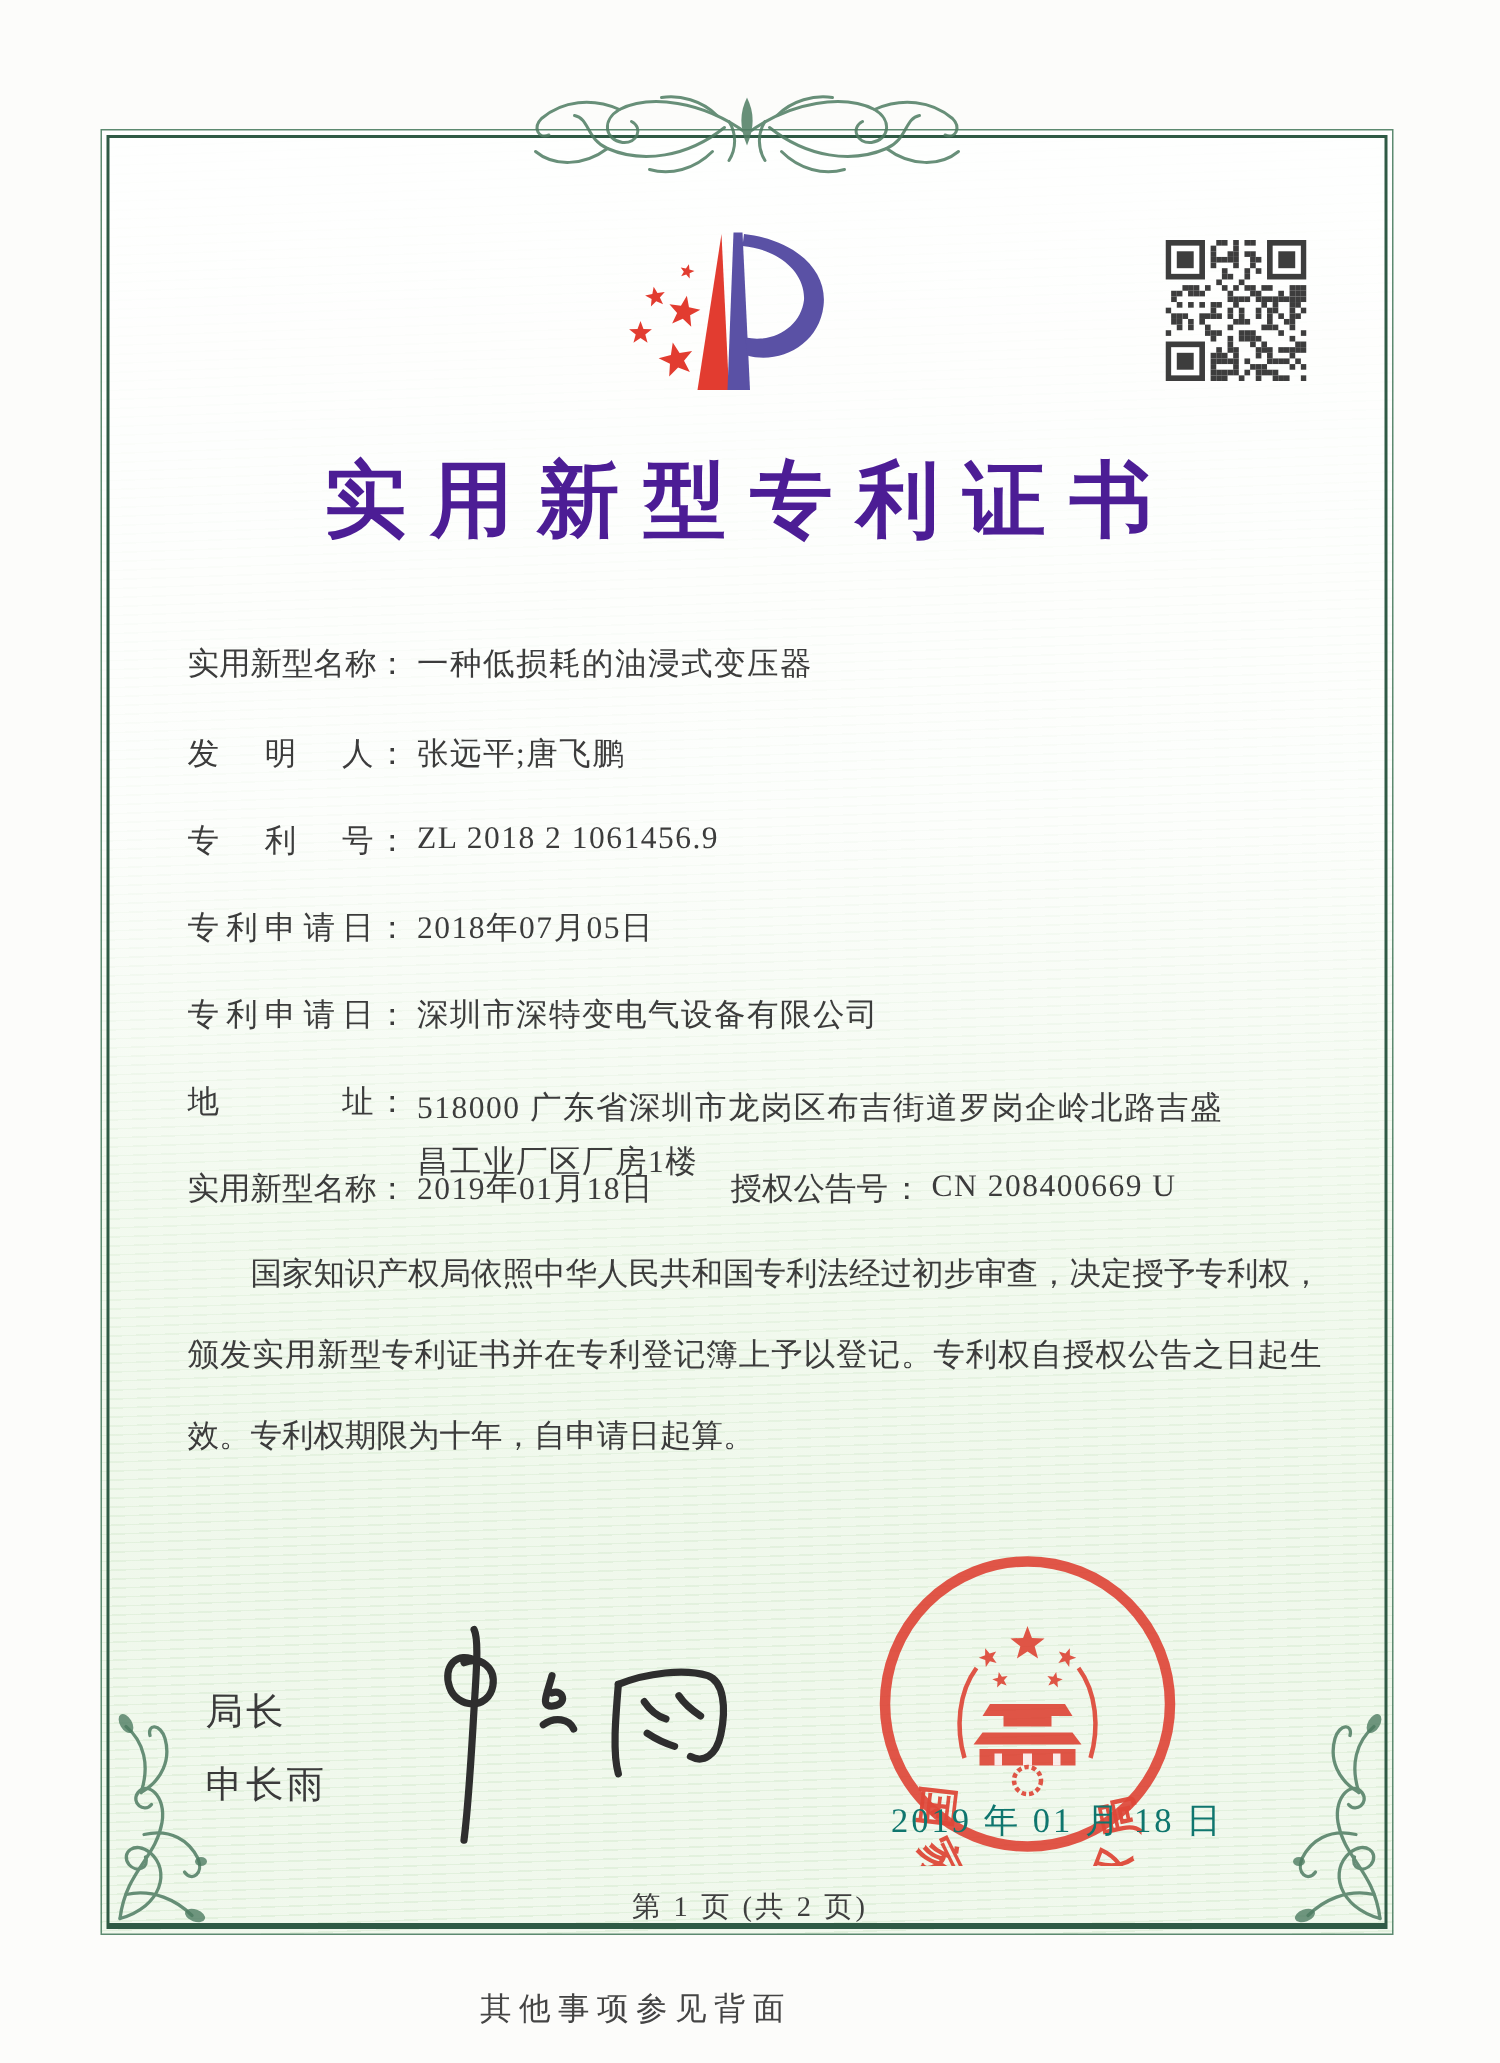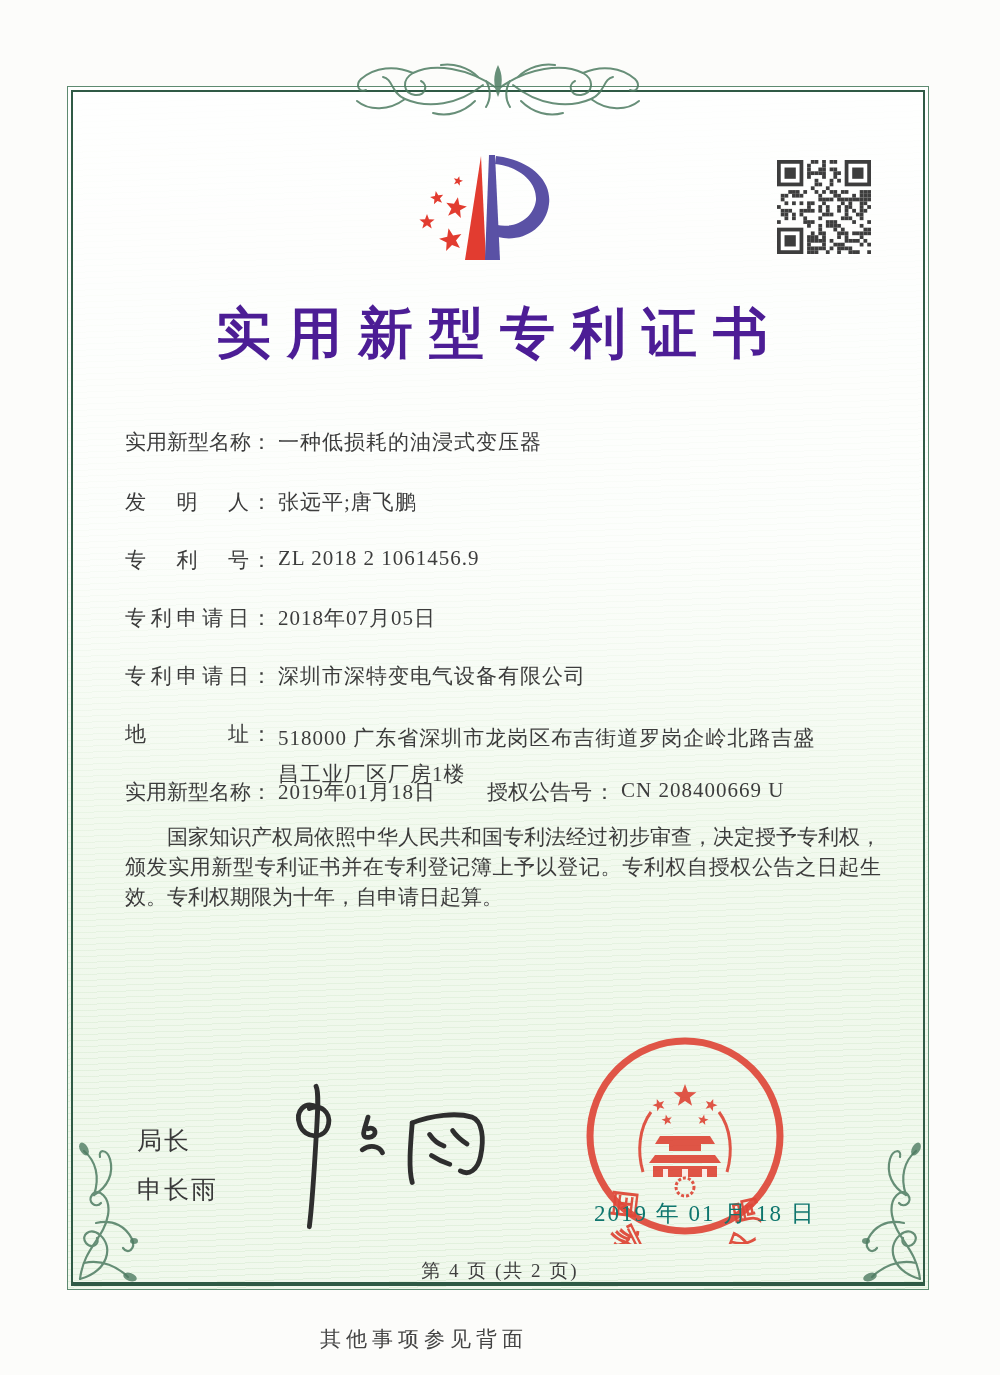--- a/index.html
+++ b/index.html
@@ -58,21 +58,21 @@
     text-align:justify;text-align-last:justify;
   }
   .field-colon{display:inline-block;margin:0 6px 0 2px;}
   .field-value{letter-spacing:1px;}
   .addr-value{white-space:normal;width:560px;letter-spacing:1px;line-height:36px;}
   .grant-left{width:362px;display:flex;white-space:nowrap;}
   .grant-right{display:flex;white-space:nowrap;}
   .grant-right .field-label{width:auto;text-align:left;text-align-last:auto;}
   .body-text{
     position:absolute;left:125px;top:822px;width:756px;
-    font-size:21px;line-height:30px;color:#3c3c3c;
+    font-size:21px;line-height:54px;color:#3c3c3c;
     text-align:justify;
   }
   .body-text p{text-indent:2em;}
   .director{position:absolute;left:137px;top:1124px;font-size:25px;color:#3a3a3a;letter-spacing:2px;}
   .director div{margin-bottom:16px;}
   .signature{position:absolute;left:268px;top:1080px;width:250px;height:155px;}
   .seal{position:absolute;left:573px;top:1032px;width:224px;height:212px;opacity:.93;}
   .seal-date{
     position:absolute;left:594px;top:1198px;
     font-size:23px;color:#0f766e;letter-spacing:2px;white-space:nowrap;
@@ -457,16 +457,16 @@
       <rect x="90" y="137" width="5" height="8" fill="#fff" opacity=".9"></rect>
       <rect x="109" y="137" width="6" height="8" fill="#fff" opacity=".9"></rect>
       <rect x="129" y="137" width="5" height="8" fill="#fff" opacity=".9"></rect>
       <circle cx="112" cy="155" r="9" fill="none" stroke="var(--seal-red)" stroke-width="3" stroke-dasharray="3 2"></circle>
       <path d="M70,140 C64,120 66,96 78,80" fill="none" stroke="var(--seal-red)" stroke-width="3"></path>
       <path d="M154,140 C160,120 158,96 146,80" fill="none" stroke="var(--seal-red)" stroke-width="3"></path>
     </g>
   </svg>
   <div class="seal-date">2019 年 01 月 18 日</div>
 
-  <div class="page-info">第 4 页 (共 2 页)</div>
+  <div class="page-info">第 1 页 (共 2 页)</div>
   <div class="back-note">其他事项参见背面</div>
 
 </div>
 
 </body></html>

